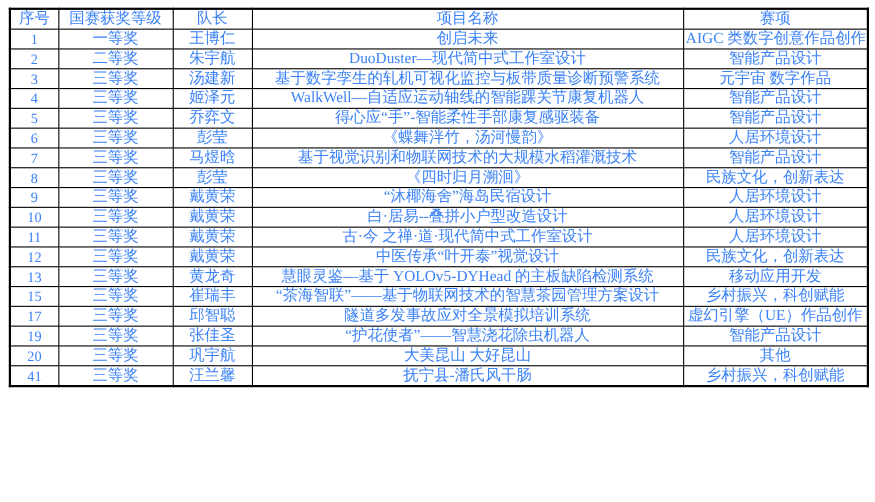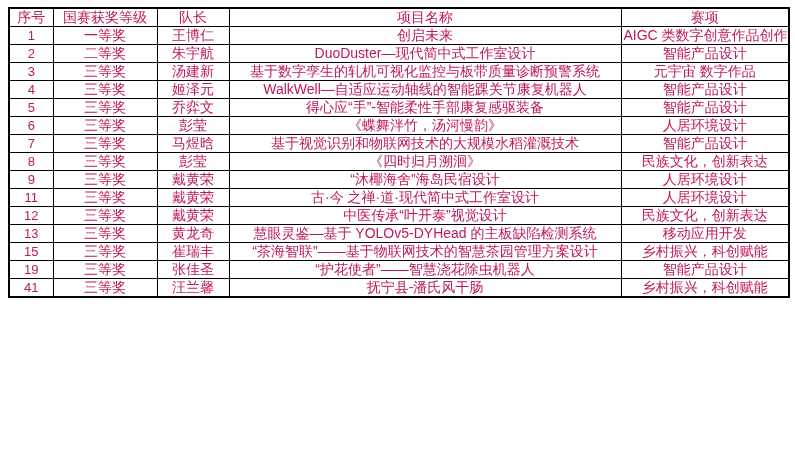--- a/index.html
+++ b/index.html
@@ -10,23 +10,23 @@
     height: 456px;
     overflow: hidden;
   }
   .page {
     padding: 7px 0 0 8px;
   }
   table.awards {
     border-collapse: collapse;
     table-layout: fixed;
     width: 780px;
-    font-family: Liberation Sans, sans-serif;
+    font-family: Liberation Serif, serif;
     font-size: 14px;
-    color: #be185d;
+    color: #3b82f6;
   }
   table.awards col.c-index   { width: 44px; }
   table.awards col.c-award   { width: 104px; }
   table.awards col.c-captain { width: 72px; }
   table.awards col.c-project { width: 392px; }
   table.awards col.c-event   { width: 168px; }
   table.awards th,
   table.awards td {
     border: 1px solid #000000;
     height: 17px;
@@ -124,20 +124,27 @@
           <td>民族文化，创新表达</td>
         </tr>
         <tr>
           <td class="num">9</td>
           <td>三等奖</td>
           <td>戴黄荣</td>
           <td>“沐椰海舍”海岛民宿设计</td>
           <td>人居环境设计</td>
         </tr>
         <tr>
+          <td class="num">10</td>
+          <td>三等奖</td>
+          <td>戴黄荣</td>
+          <td>白·居易--叠拼小户型改造设计</td>
+          <td>人居环境设计</td>
+        </tr>
+        <tr>
           <td class="num">11</td>
           <td>三等奖</td>
           <td>戴黄荣</td>
           <td>古·今 之禅·道·现代简中式工作室设计</td>
           <td>人居环境设计</td>
         </tr>
         <tr>
           <td class="num">12</td>
           <td>三等奖</td>
           <td>戴黄荣</td>
@@ -152,25 +159,39 @@
           <td>移动应用开发</td>
         </tr>
         <tr>
           <td class="num">15</td>
           <td>三等奖</td>
           <td>崔瑞丰</td>
           <td>“茶海智联”——基于物联网技术的智慧茶园管理方案设计</td>
           <td>乡村振兴，科创赋能</td>
         </tr>
         <tr>
+          <td class="num">17</td>
+          <td>三等奖</td>
+          <td>邱智聪</td>
+          <td>隧道多发事故应对全景模拟培训系统</td>
+          <td>虚幻引擎（UE）作品创作</td>
+        </tr>
+        <tr>
           <td class="num">19</td>
           <td>三等奖</td>
           <td>张佳圣</td>
           <td>“护花使者”——智慧浇花除虫机器人</td>
           <td>智能产品设计</td>
+        </tr>
+        <tr>
+          <td class="num">20</td>
+          <td>三等奖</td>
+          <td>巩宇航</td>
+          <td>大美昆山 大好昆山</td>
+          <td>其他</td>
         </tr>
         <tr>
           <td class="num">41</td>
           <td>三等奖</td>
           <td>汪兰馨</td>
           <td>抚宁县-潘氏风干肠</td>
           <td>乡村振兴，科创赋能</td>
         </tr>
       </tbody>
   </table>

